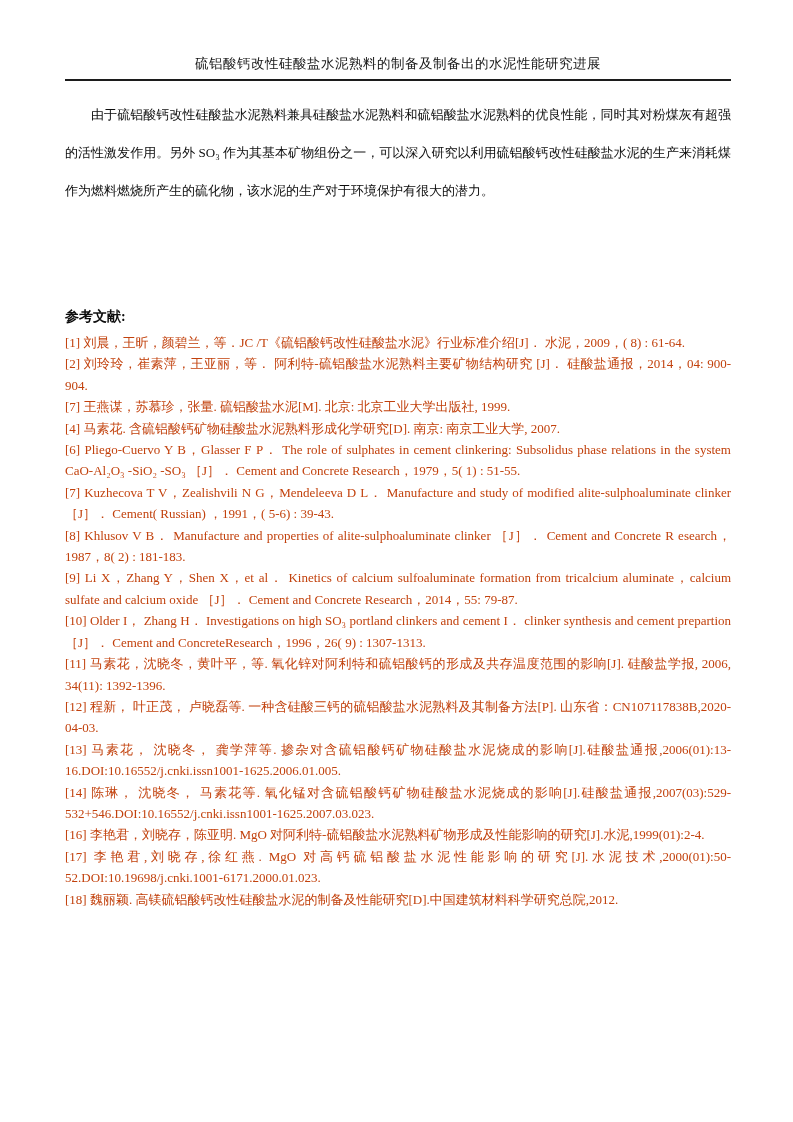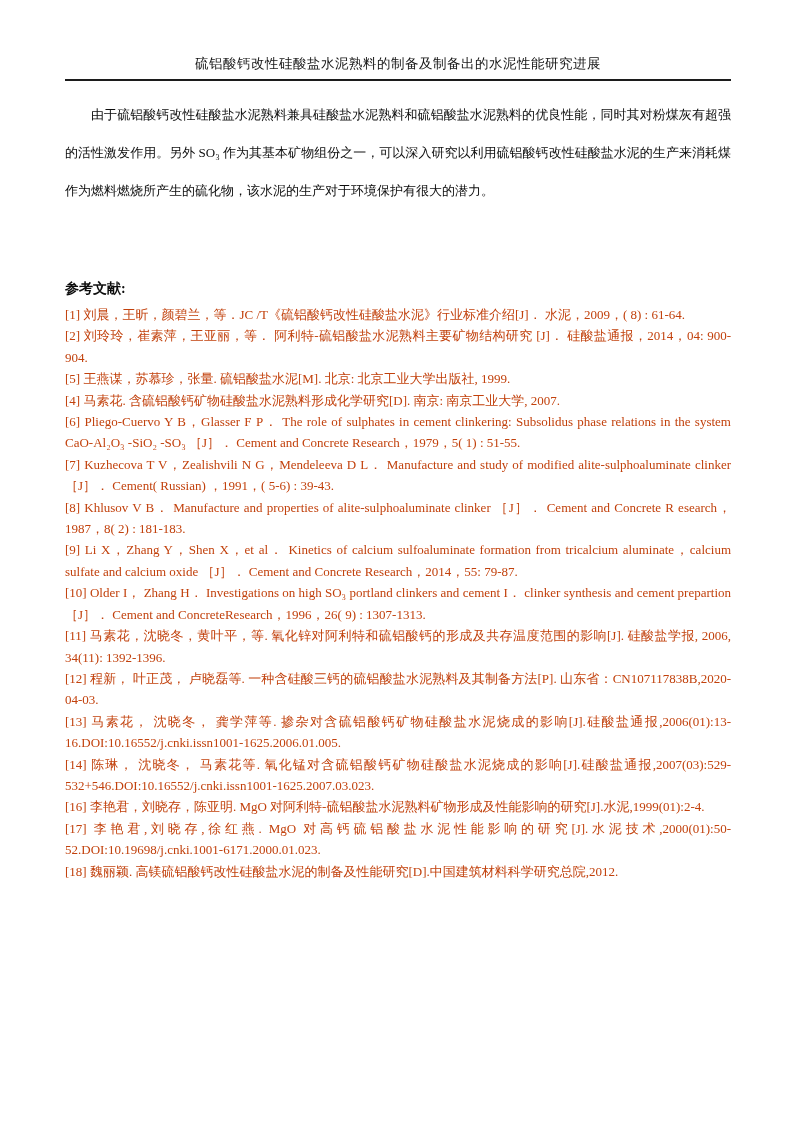--- a/index.html
+++ b/index.html
@@ -31,21 +31,21 @@
   }
   .intro-paragraph{
     margin:15px 0 0 0;
     font-size:13px;
     line-height:38px;
     text-align:justify;
     text-indent:2em;
     color:#0d0d0d;
   }
   .references-section{
-    margin-top:68px;
+    margin-top:96px;
   }
   .references-heading{
     font-weight:bold;
     font-size:14px;
     line-height:22px;
     margin:0 0 4px 0;
     color:#0d0d0d;
   }
   .ref-item{
     margin:0;
@@ -89,21 +89,21 @@
     <div class="header-rule"></div>
   </div>
 
   <p class="intro-paragraph">由于硫铝酸钙改性硅酸盐水泥熟料兼具硅酸盐水泥熟料和硫铝酸盐水泥熟料的优良性能，同时其对粉煤灰有超强的活性激发作用。另外 SO₃ 作为其基本矿物组份之一，可以深入研究以利用硫铝酸钙改性硅酸盐水泥的生产来消耗煤作为燃料燃烧所产生的硫化物，该水泥的生产对于环境保护有很大的潜力。</p>
 
   <div class="references-section">
     <p class="references-heading">参考文献:</p>
 
     <p class="ref-item">[1] 刘晨，王昕，颜碧兰，等．JC /T《硫铝酸钙改性硅酸盐水泥》行业标准介绍[J]． 水泥，2009，( 8) : 61-64.</p>
     <p class="ref-item">[2] 刘玲玲，崔素萍，王亚丽，等． 阿利特-硫铝酸盐水泥熟料主要矿物结构研究 [J]． 硅酸盐通报，2014，04: 900-904.</p>
-    <p class="ref-item">[5] 王燕谋，苏慕珍，张量. 硫铝酸盐水泥[M]. 北京: 北京工业大学出版社, 1999.</p>
+    <p class="ref-item">[7] 王燕谋，苏慕珍，张量. 硫铝酸盐水泥[M]. 北京: 北京工业大学出版社, 1999.</p>
     <p class="ref-item">[4] 马素花. 含硫铝酸钙矿物硅酸盐水泥熟料形成化学研究[D]. 南京: 南京工业大学, 2007.</p>
     <p class="ref-item">[6] Pliego-Cuervo Y B，Glasser F P． The role of sulphates in cement clinkering: Subsolidus phase relations in the system CaO-Al₂O₃ -SiO₂ -SO₃ ［J］． Cement and Concrete  Research，1979，5( 1) : 51-55.</p>
     <p class="ref-item">[7] Kuzhecova T V，Zealishvili N G，Mendeleeva D L． Manufacture and study of modified alite-sulphoaluminate clinker ［J］． Cement(  Russian) ，1991，( 5-6) : 39-43.</p>
     <p class="ref-item">[8] Khlusov V B． Manufacture and properties of alite-sulphoaluminate clinker ［J］． Cement and Concrete  R esearch，1987，8( 2) : 181-183.</p>
     <p class="ref-item">[9] Li X，Zhang Y，Shen X，et al． Kinetics of calcium sulfoaluminate formation from tricalcium aluminate，calcium sulfate and calcium oxide ［J］． Cement and Concrete  Research，2014，55: 79-87.</p>
     <p class="ref-item">[10] Older I， Zhang H．  Investigations on high SO₃ portland clinkers and cement I．  clinker synthesis and cement prepartion ［J］． Cement and ConcreteResearch，1996，26( 9) : 1307-1313.</p>
     <p class="ref-item">[11] 马素花，沈晓冬，黄叶平，等. 氧化锌对阿利特和硫铝酸钙的形成及共存温度范围的影响[J]. 硅酸盐学报, 2006, 34(11): 1392-1396.</p>
     <p class="ref-item">[12] 程新， 叶正茂， 卢晓磊等. 一种含硅酸三钙的硫铝酸盐水泥熟料及其制备方法[P]. 山东省：CN107117838B,2020-04-03.</p>
     <p class="ref-item">[13] 马素花， 沈晓冬， 龚学萍等. 掺杂对含硫铝酸钙矿物硅酸盐水泥烧成的影响[J].硅酸盐通报,2006(01):13-16.DOI:10.16552/j.cnki.issn1001-1625.2006.01.005.</p>
     <p class="ref-item">[14] 陈琳， 沈晓冬， 马素花等. 氧化锰对含硫铝酸钙矿物硅酸盐水泥烧成的影响[J].硅酸盐通报,2007(03):529-532+546.DOI:10.16552/j.cnki.issn1001-1625.2007.03.023.</p>

